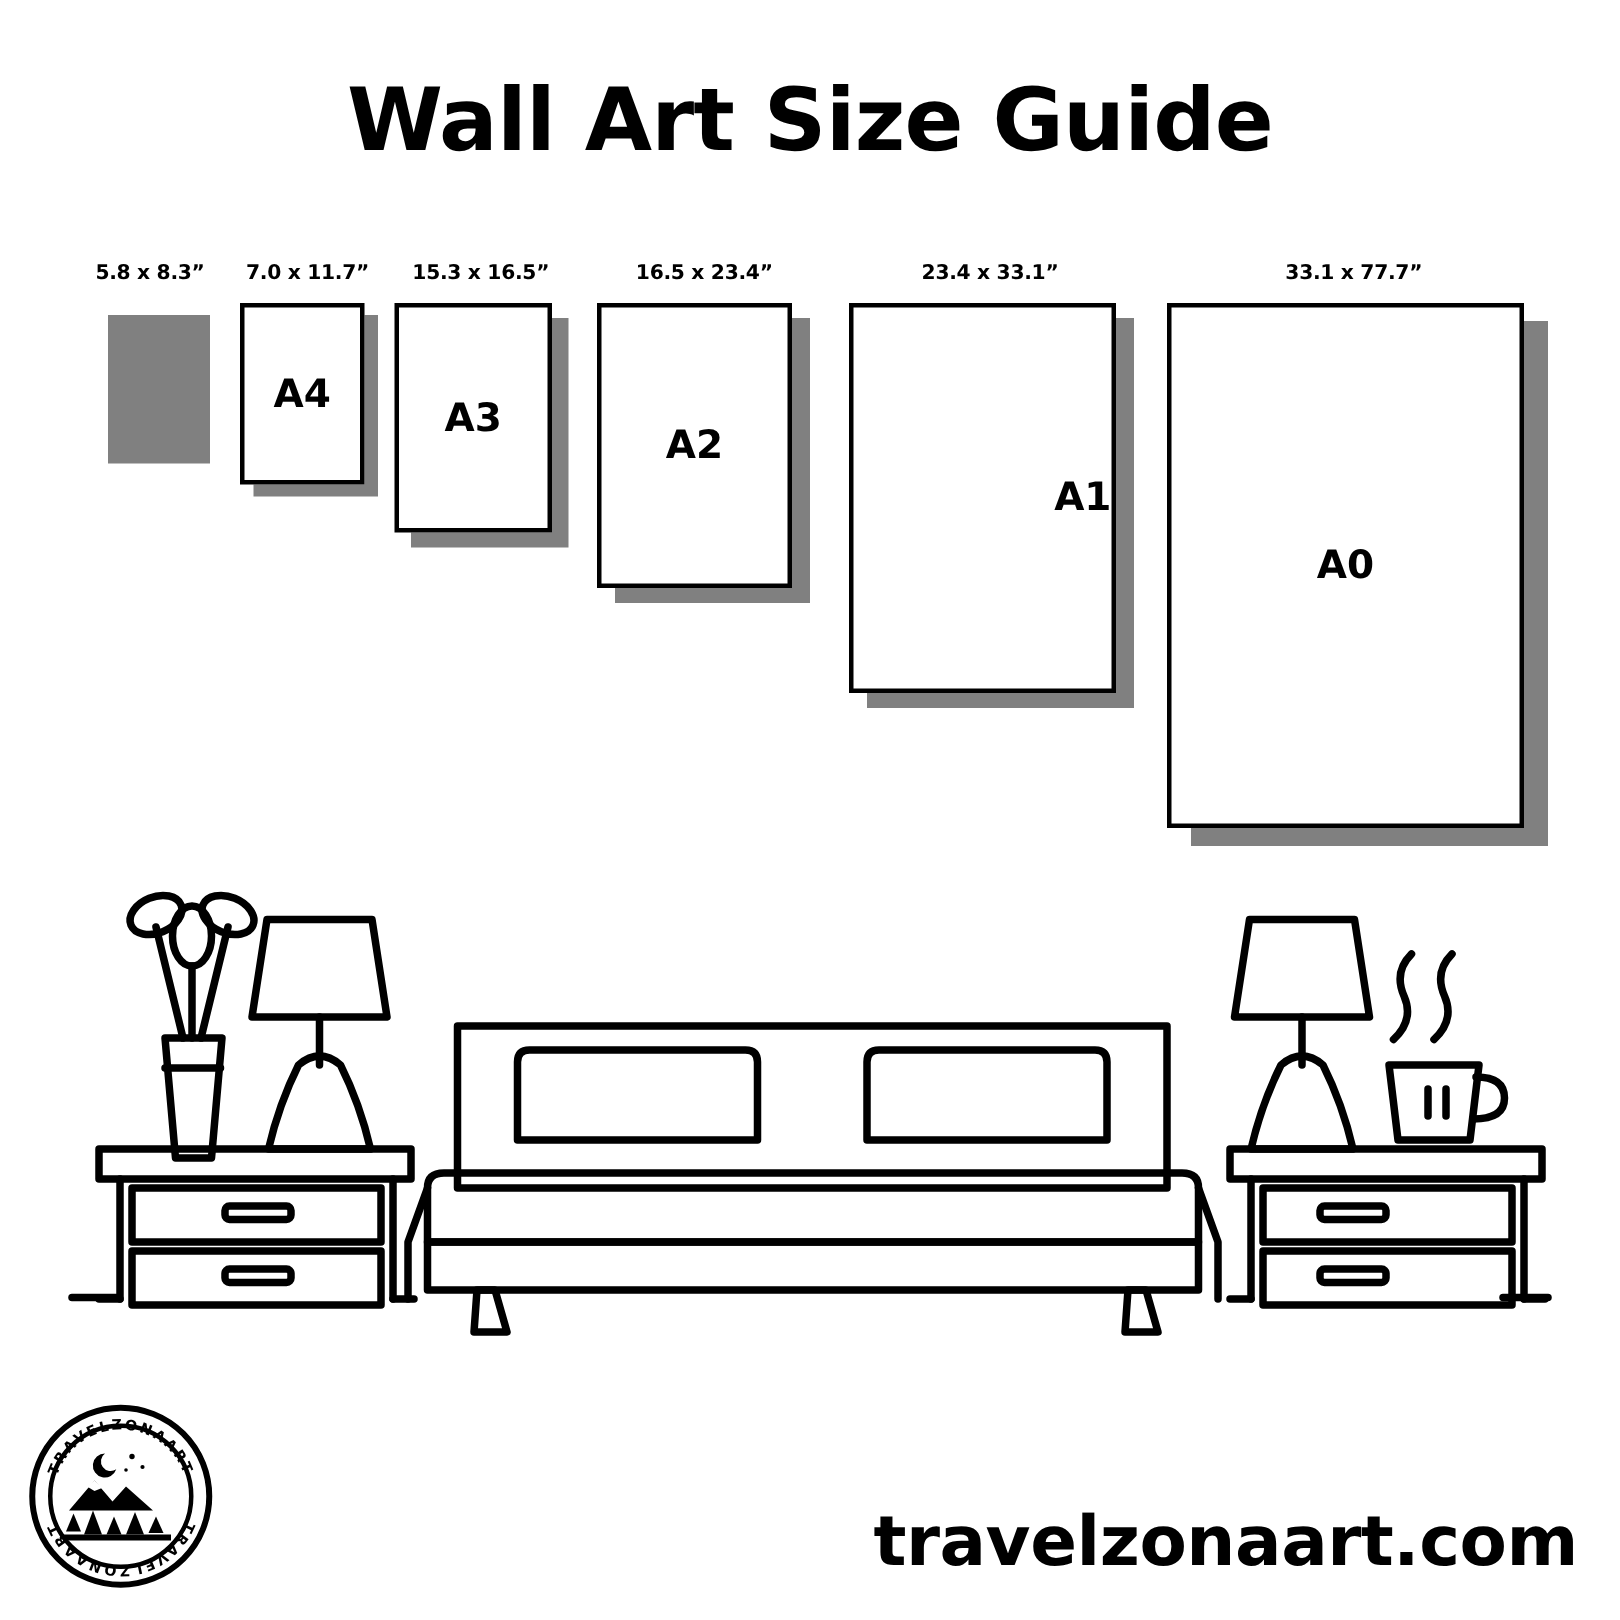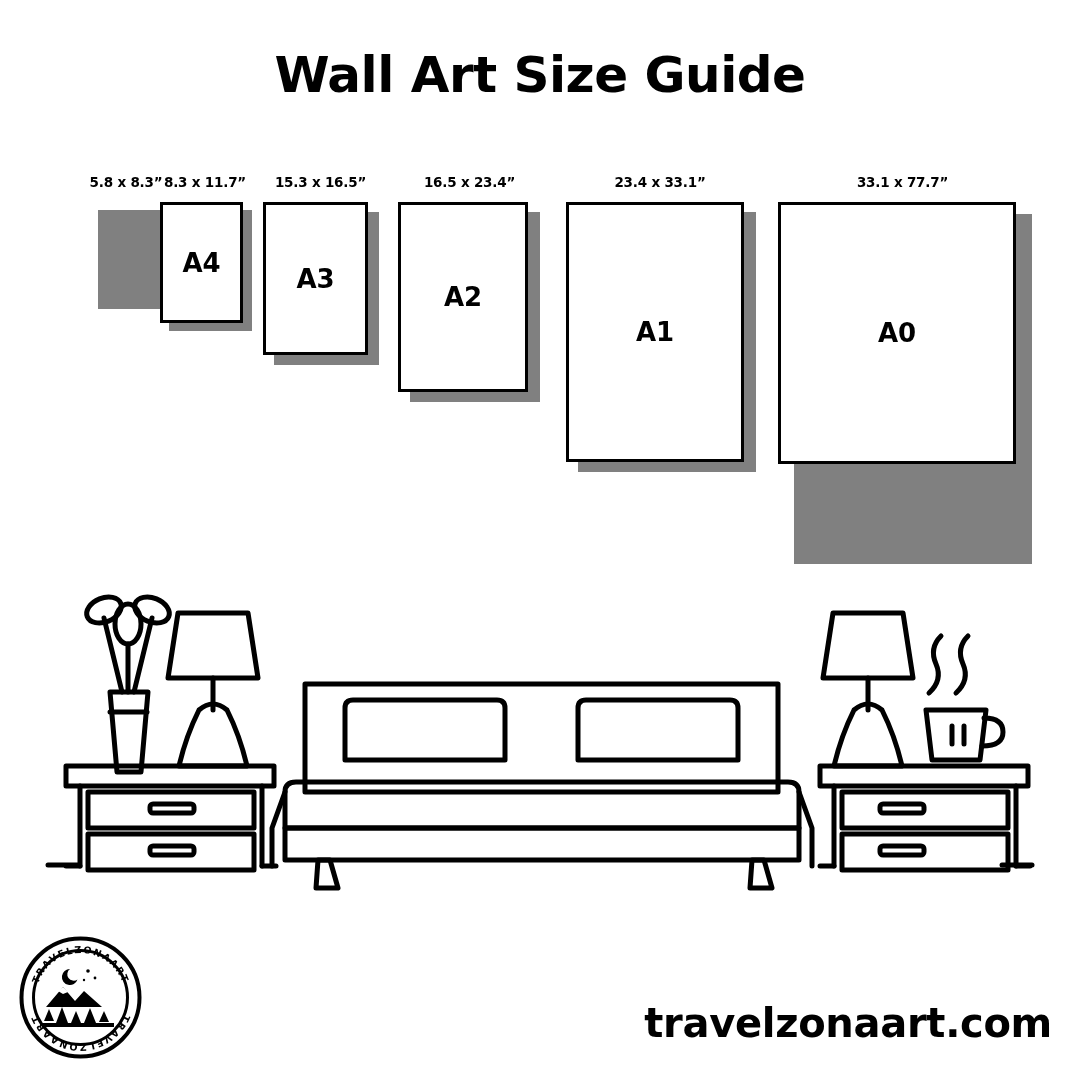--- a/index.html
+++ b/index.html
@@ -12,21 +12,21 @@
     position: relative;
     overflow: hidden;
   }
 
   #page-title {
     position: absolute;
     top: 46px;
     left: 0;
     width: 1080px;
     text-align: center;
-    font-size: 50px;
+    font-size: 58px;
     font-weight: 700;
     letter-spacing: -0.5px;
     color: #000;
   }
 
   
   #size-chart {
     position: absolute;
     left: 0;
     top: 160px;
@@ -78,40 +78,40 @@
     position: absolute;
     left: 18px;
     top: 935px;
     width: 125px;
     height: 125px;
   }
   #website-url {
     position: absolute;
     right: 28px;
     top: 1000px;
-    font-size: 40px;
+    font-size: 46px;
     font-weight: 700;
     color: #000;
     letter-spacing: -0.3px;
   }
 </style>
 </head>
 <body>
 
 <div id="page-title">Wall Art Size Guide</div>
 
 <div id="size-chart">
 
-  <div class="frame-group" style="left:60px; top:0px; width:80px; height:150px;margin-left:26px;">
+  <div class="frame-group" style="left:60px; top:0px; width:80px; height:150px;">
     <div class="frame-dim" style="top:14px;">5.8 x 8.3”</div>
     <div class="frame-shadow" style="left:12px; top:50px; width:68px; height:99px;"></div>
   </div>
 
   <div class="frame-group" style="left:155px; top:0px; width:100px; height:180px;">
-    <div class="frame-dim" style="top:14px;">8.3 x 11.7”</div>
+    <div class="frame-dim" style="top:14px;">7.0 x 11.7”</div>
     <div class="frame-shadow" style="left:14px; top:50px; width:83px; height:121px;"></div>
     <div class="frame-box" style="left:5px; top:42px; width:83px; height:121px;text-align:right;">
       <span class="frame-label">A4</span>
     </div>
   </div>
 
   <div class="frame-group" style="left:258px; top:0px; width:125px; height:230px;">
     <div class="frame-dim" style="top:14px;">15.3 x 16.5”</div>
     <div class="frame-shadow" style="left:16px; top:52px; width:105px; height:153px;"></div>
     <div class="frame-box" style="left:5px; top:42px; width:105px; height:153px;text-align:right;">
@@ -123,29 +123,29 @@
     <div class="frame-dim" style="top:14px;">16.5 x 23.4”</div>
     <div class="frame-shadow" style="left:18px; top:52px; width:130px; height:190px;"></div>
     <div class="frame-box" style="left:6px; top:42px; width:130px; height:190px;">
       <span class="frame-label">A2</span>
     </div>
   </div>
 
   <div class="frame-group" style="left:560px; top:0px; width:200px; height:350px;">
     <div class="frame-dim" style="top:14px;">23.4 x 33.1”</div>
     <div class="frame-shadow" style="left:18px; top:52px; width:178px; height:260px;"></div>
-    <div class="frame-box" style="left:6px; top:42px; width:178px; height:260px;">
+    <div class="frame-box" style="left:6px; top:42px; width:178px; height:260px;justify-content:flex-end;">
       <span class="frame-label">A1</span>
     </div>
   </div>
 
   <div class="frame-group" style="left:770px; top:0px; width:265px; height:440px;">
     <div class="frame-dim" style="top:14px;">33.1 x 77.7”</div>
     <div class="frame-shadow" style="left:24px; top:54px; width:238px; height:350px;"></div>
-    <div class="frame-box" style="left:8px; top:42px; width:238px; height:262px;">
+    <div class="frame-box" style="left:8px; top:42px; width:238px; height:350px;">
       <span class="frame-label">A0</span>
     </div>
   </div>
 
 </div>
 
 <div id="furniture-scene">
 <svg width="1080" height="360" viewBox="0 0 1080 360" xmlns="http://www.w3.org/2000/svg" fill="none" stroke="#000" stroke-width="5" stroke-linecap="round" stroke-linejoin="round">
 
   <g>

